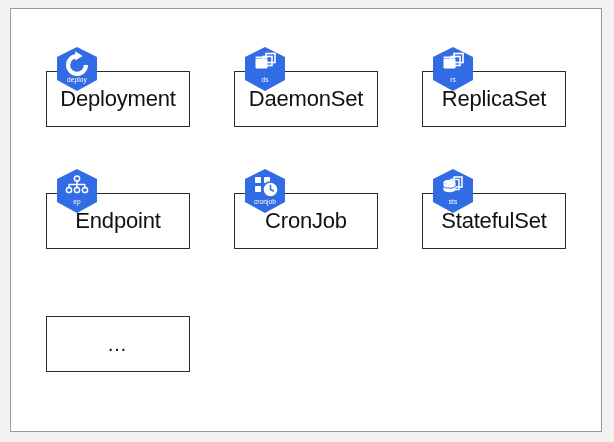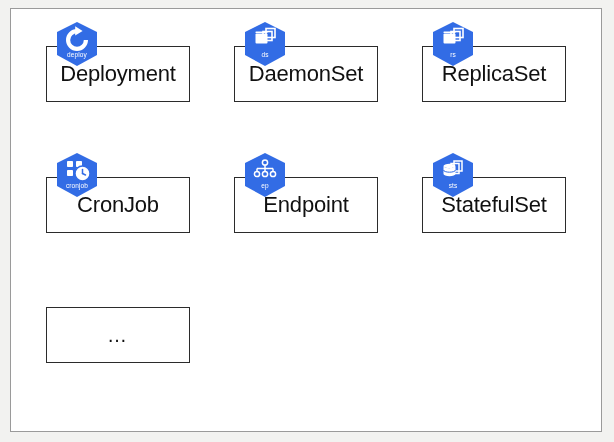--- a/index.html
+++ b/index.html
@@ -31,21 +31,21 @@
   .grid {
     position: absolute;
     left: 10px;
     top: 8px;
     width: 592px;
     height: 424px;
     box-sizing: border-box;
     display: grid;
     grid-template-columns: repeat(3, 1fr);
     grid-template-rows: repeat(3, 1fr);
-    padding: 10px 14px 22px 14px;
+    padding: 35px 14px 22px 14px;
   }
   .cell {
     position: relative;
   }
   .node {
     position: absolute;
     left: 22px;
     top: 28px;
     width: 144px;
     height: 56px;
@@ -154,42 +154,20 @@
           </g>
         </svg>
         <div class="icon-caption">rs</div>
       </div>
     </div>
 
 
 
     <div class="cell">
       <div class="node">
-        <span class="node-label">CronJob</span>
-      </div>
-      <div class="k8s-icon">
-        <svg width="46" height="50" viewBox="0 0 46 50">
-          <polygon points="23,1 43,11 43,34 23,45 3,34 3,11" fill="#326ce5"></polygon>
-          <g fill="#ffffff">
-            <rect x="13" y="9" width="6" height="6" rx="0.8"></rect>
-            <rect x="22" y="9" width="6" height="6" rx="0.8"></rect>
-            <rect x="13" y="18" width="6" height="6" rx="0.8"></rect>
-          </g>
-          <circle cx="28.5" cy="21.5" r="7.5" fill="#ffffff" stroke="#326ce5" stroke-width="1.4"></circle>
-          <g stroke="#326ce5" stroke-width="1.5" stroke-linecap="round">
-            <line x1="28.5" y1="21.5" x2="28.5" y2="17.5"></line>
-            <line x1="28.5" y1="21.5" x2="31.5" y2="23"></line>
-          </g>
-        </svg>
-        <div class="icon-caption">cronjob</div>
-      </div>
-    </div>
-
-    <div class="cell">
-      <div class="node">
         <span class="node-label">Endpoint</span>
       </div>
       <div class="k8s-icon">
         <svg width="46" height="50" viewBox="0 0 46 50">
           <polygon points="23,1 43,11 43,34 23,45 3,34 3,11" fill="#326ce5"></polygon>
           <g stroke="#ffffff" stroke-width="1.5" fill="none">
             <circle cx="23" cy="10.5" r="2.6"></circle>
             <line x1="23" y1="13.1" x2="23" y2="16.5"></line>
             <line x1="15" y1="16.5" x2="31" y2="16.5"></line>
             <line x1="15" y1="16.5" x2="15" y2="19.5"></line>
@@ -199,20 +177,42 @@
             <circle cx="23" cy="22" r="2.6"></circle>
             <line x1="23" y1="16.5" x2="23" y2="19.4"></line>
           </g>
         </svg>
         <div class="icon-caption">ep</div>
       </div>
     </div>
 
     <div class="cell">
       <div class="node">
+        <span class="node-label">CronJob</span>
+      </div>
+      <div class="k8s-icon">
+        <svg width="46" height="50" viewBox="0 0 46 50">
+          <polygon points="23,1 43,11 43,34 23,45 3,34 3,11" fill="#326ce5"></polygon>
+          <g fill="#ffffff">
+            <rect x="13" y="9" width="6" height="6" rx="0.8"></rect>
+            <rect x="22" y="9" width="6" height="6" rx="0.8"></rect>
+            <rect x="13" y="18" width="6" height="6" rx="0.8"></rect>
+          </g>
+          <circle cx="28.5" cy="21.5" r="7.5" fill="#ffffff" stroke="#326ce5" stroke-width="1.4"></circle>
+          <g stroke="#326ce5" stroke-width="1.5" stroke-linecap="round">
+            <line x1="28.5" y1="21.5" x2="28.5" y2="17.5"></line>
+            <line x1="28.5" y1="21.5" x2="31.5" y2="23"></line>
+          </g>
+        </svg>
+        <div class="icon-caption">cronjob</div>
+      </div>
+    </div>
+
+    <div class="cell">
+      <div class="node">
         <span class="node-label">StatefulSet</span>
       </div>
       <div class="k8s-icon">
         <svg width="46" height="50" viewBox="0 0 46 50">
           <polygon points="23,1 43,11 43,34 23,45 3,34 3,11" fill="#326ce5"></polygon>
           <g fill="none" stroke="#ffffff" stroke-width="1.5">
             <path d="M24 9 h8 v10 h-8 z"></path>
             <path d="M21 11.5 h8 v10 h-8 z"></path>
           </g>
           <g fill="#ffffff">

